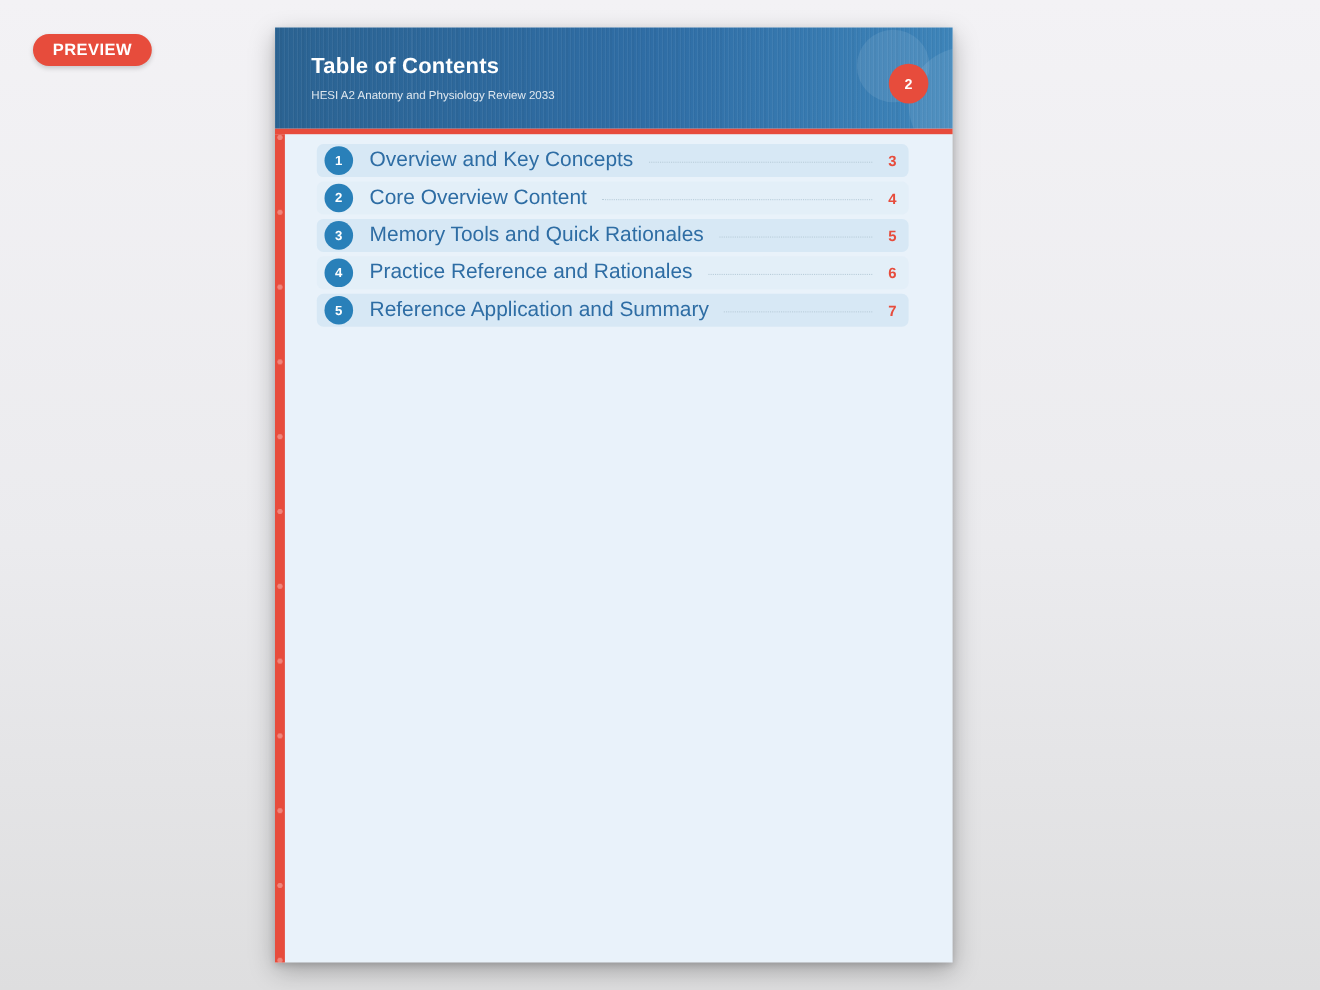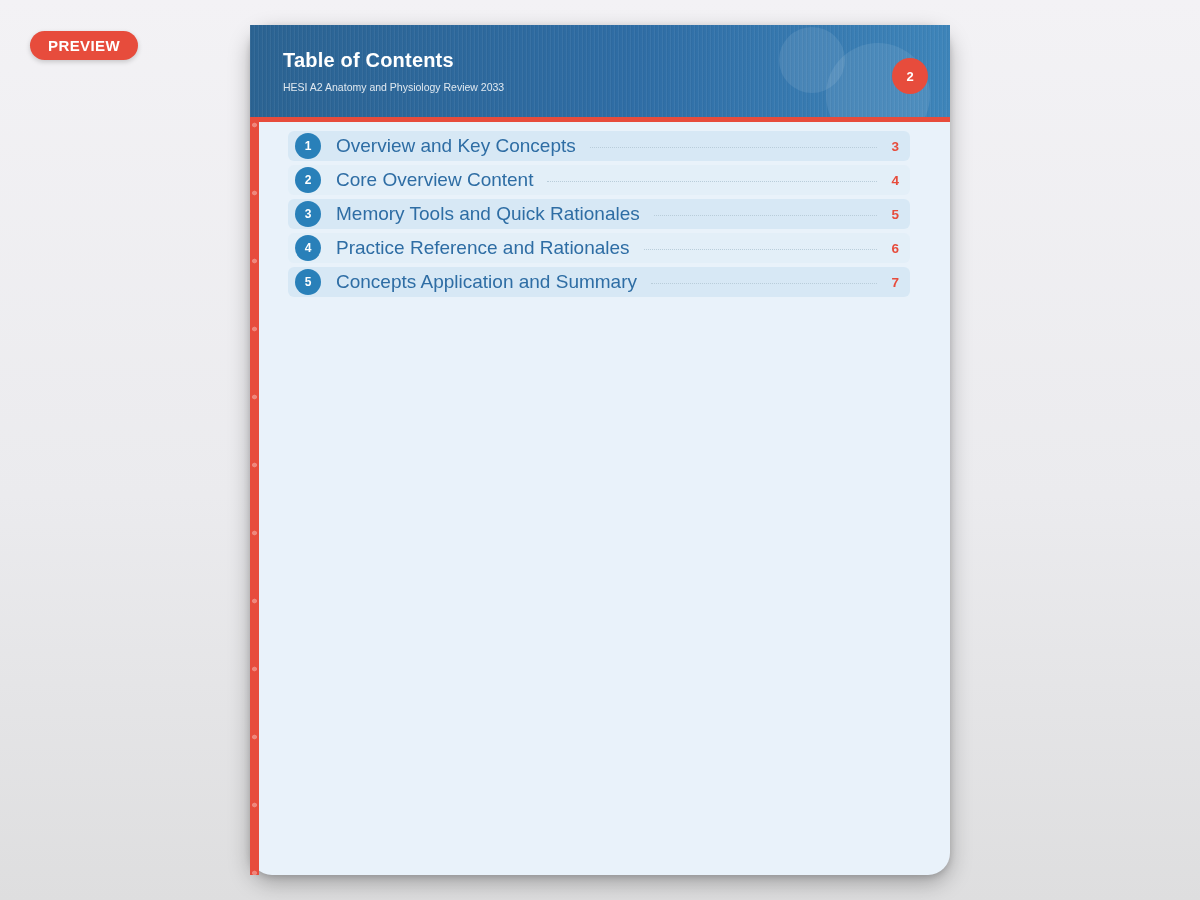--- a/index.html
+++ b/index.html
@@ -19,24 +19,24 @@
     color: #ffffff; font-weight: bold; font-size: 15px; letter-spacing: 0.4px;
     width: max-content;
     box-shadow: 0 2px 5px rgba(0,0,0,0.18);
   }
   .badge.preview { background: #e74c3c; }
   .badge.doctype { background: #1d4e79; }
 
   
   .page {
     position: absolute; left: 250px; top: 25px;
-    width: 700px; height: 850px;
+    width: 616px; height: 850px;
     background: #e9f2fa;
     box-shadow: 0 8px 22px rgba(0,0,0,0.28), 0 2px 6px rgba(0,0,0,0.15);
-    display: flex; flex-direction: column; border-radius: 22px;
+    display: flex; flex-direction: column;
   }
 
   
   .page-header {
     position: relative;
     height: 97px; flex: 0 0 97px;
     background:
       repeating-linear-gradient(90deg, rgba(255,255,255,0.055) 0 1px, rgba(0,0,0,0.03) 1px 2px, rgba(0,0,0,0) 2px 4px),
       linear-gradient(96deg, #2b6392 0%, #2f6da5 55%, #3e85ba 100%);
     border-bottom: 5px solid #e74c3c;
@@ -153,20 +153,20 @@
     </div>
     <span class="toc-title">Practice Reference and Rationales</span>
     <span class="toc-leader"></span>
     <span class="toc-page">6</span>
   </div>
 
   <div class="toc-row shaded">
     <div class="toc-num">
       <span>5</span>
     </div>
-    <span class="toc-title">Concepts Application and Summary</span>
+    <span class="toc-title">Reference Application and Summary</span>
     <span class="toc-leader"></span>
     <span class="toc-page">7</span>
   </div>
 </div>
   </div>
 
 </div>
 
 </body></html>

